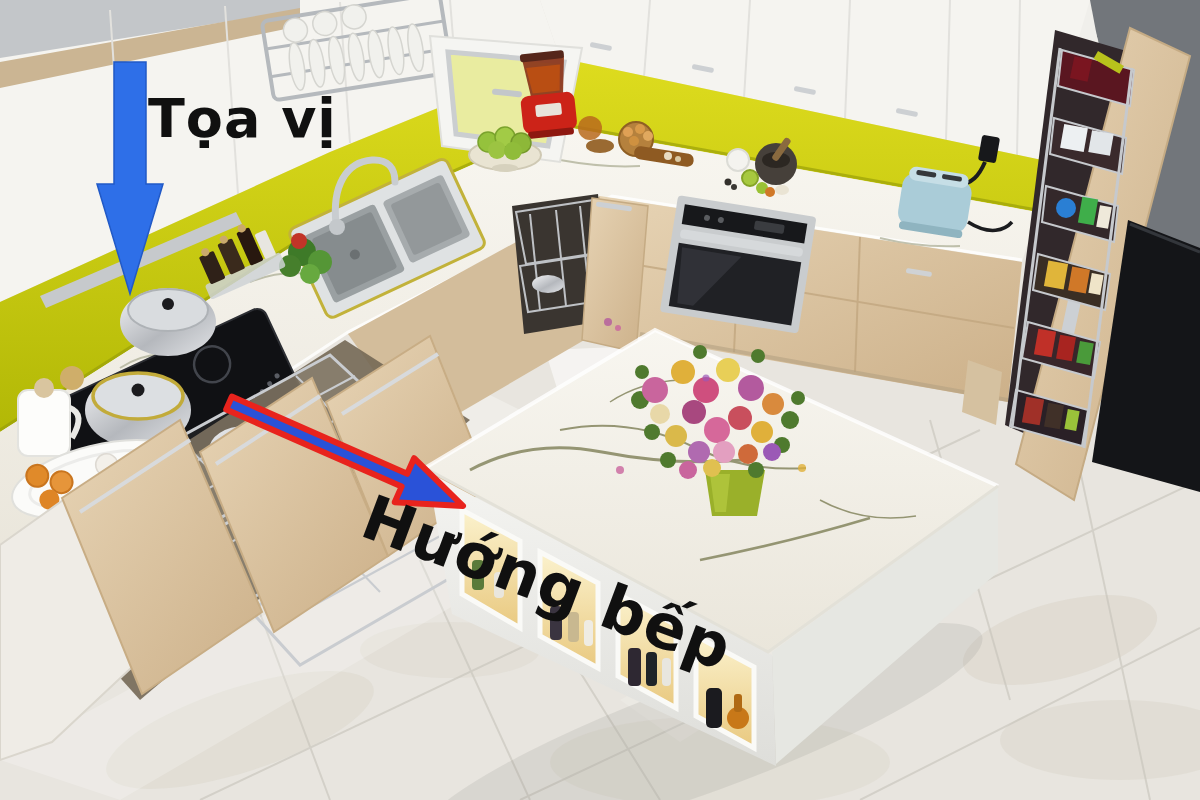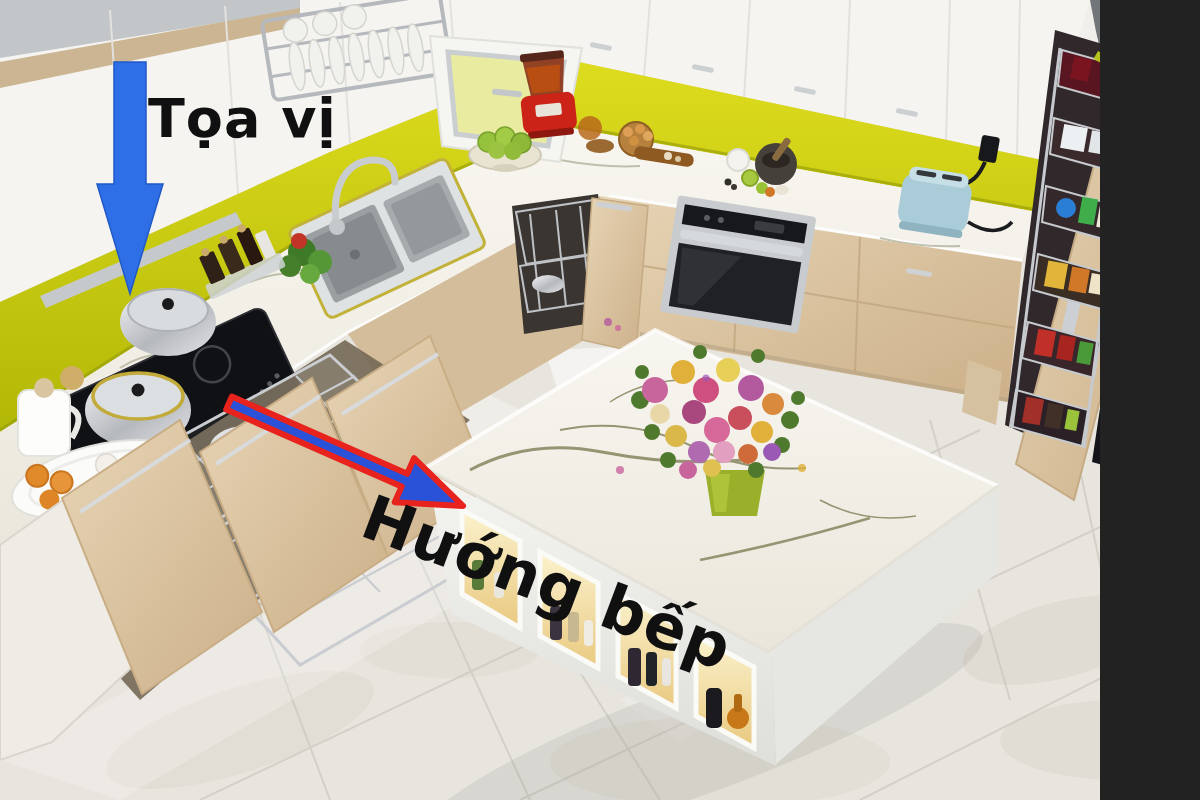--- a/index.html
+++ b/index.html
@@ -1,16 +1,16 @@
 <!DOCTYPE html>
 <html style="--arrow-blue: #2e6fe8; --arrow-core-blue: #2a52d8; --arrow-red: #e8231d; --label-black: #101010; --backsplash-yellow: #cdd10e; --cabinet-white: #f5f4f0; --cabinet-beige: #dcc7a5; --countertop-marble: #f4f1e9; --island-white: #f0f0ed; --floor-marble: #e8e5df; --wall-gray: #72767b; --fridge-black: #141518; --appliance-black: #1b1c1f; --toaster-blue: #aaccd8; --chrome-silver: #c6c9cd; --glow-warm: #f6e7b4; --vase-green: #9ab02a;"><head>
 <meta charset="utf-8">
 <style>
   html,body{margin:0;padding:0;background:#222;}
-  .stage{position:relative;width:1100px;height:800px;overflow:hidden;background:#eab308;
+  .stage{position:relative;width:1200px;height:800px;overflow:hidden;background:#eab308;
          font-family:"DejaVu Sans","Liberation Sans",sans-serif;}
   .stage svg{position:absolute;left:0;top:0;width:1200px;height:800px;display:block;}
   .anno-label{position:absolute;font-weight:700;color:var(--label-black,#101010);
               line-height:1;white-space:nowrap;letter-spacing:1px;}
   .seat-label{left:148px;top:92px;font-size:54px;}
   .dir-label{left:376px;top:486px;font-size:62px;transform:rotate(20.5deg);transform-origin:0 0;}
   .seat-arrow-fill{fill:var(--arrow-blue,#2e6fe8);stroke:#2159c6;stroke-width:1.5;}
   .dir-arrow-fill{fill:var(--arrow-core-blue,#2a52d8);stroke:var(--arrow-red,#e8231d);
                   stroke-width:6;stroke-linejoin:round;}
 </style>

